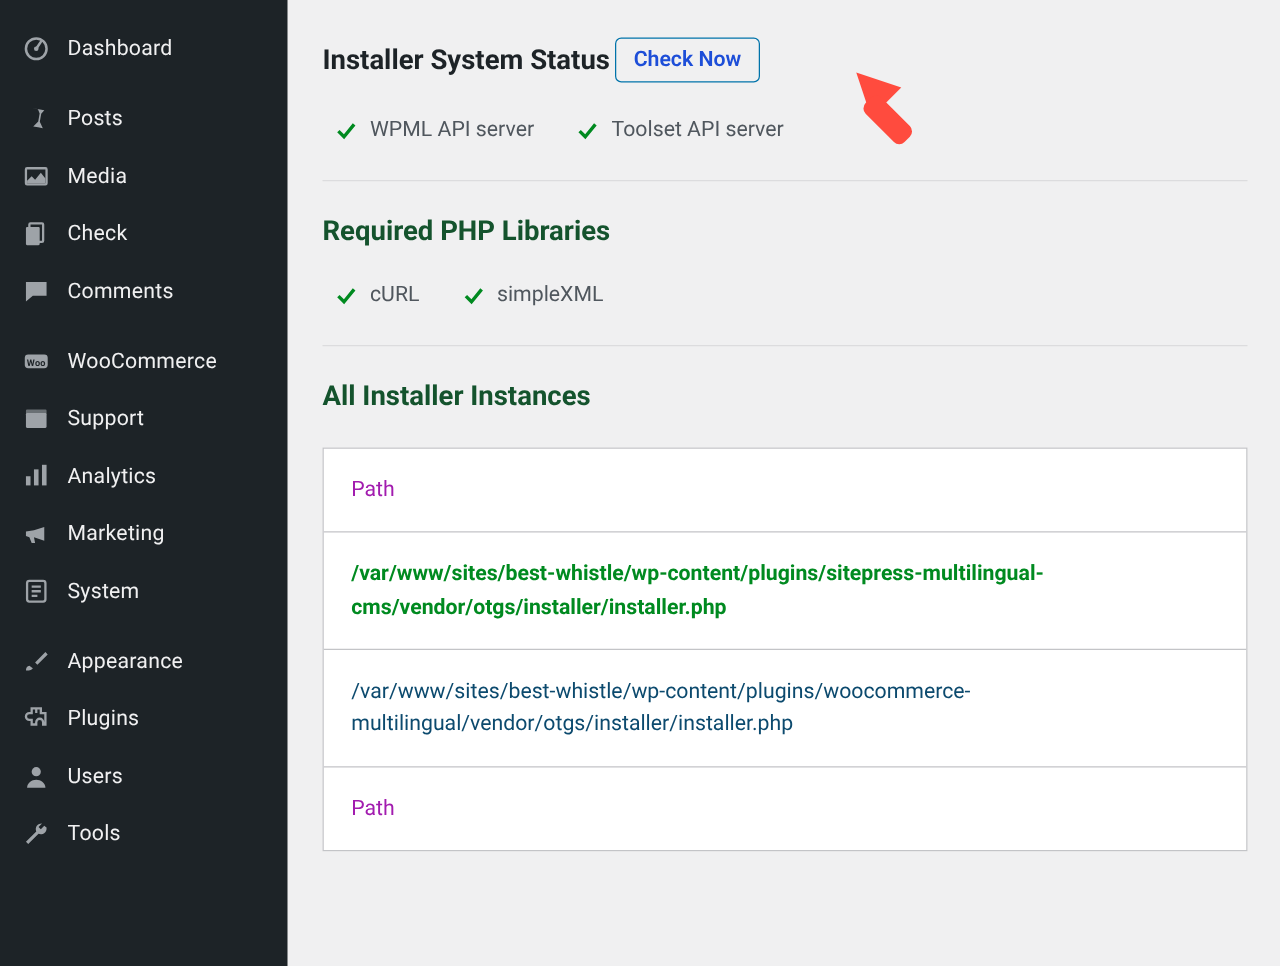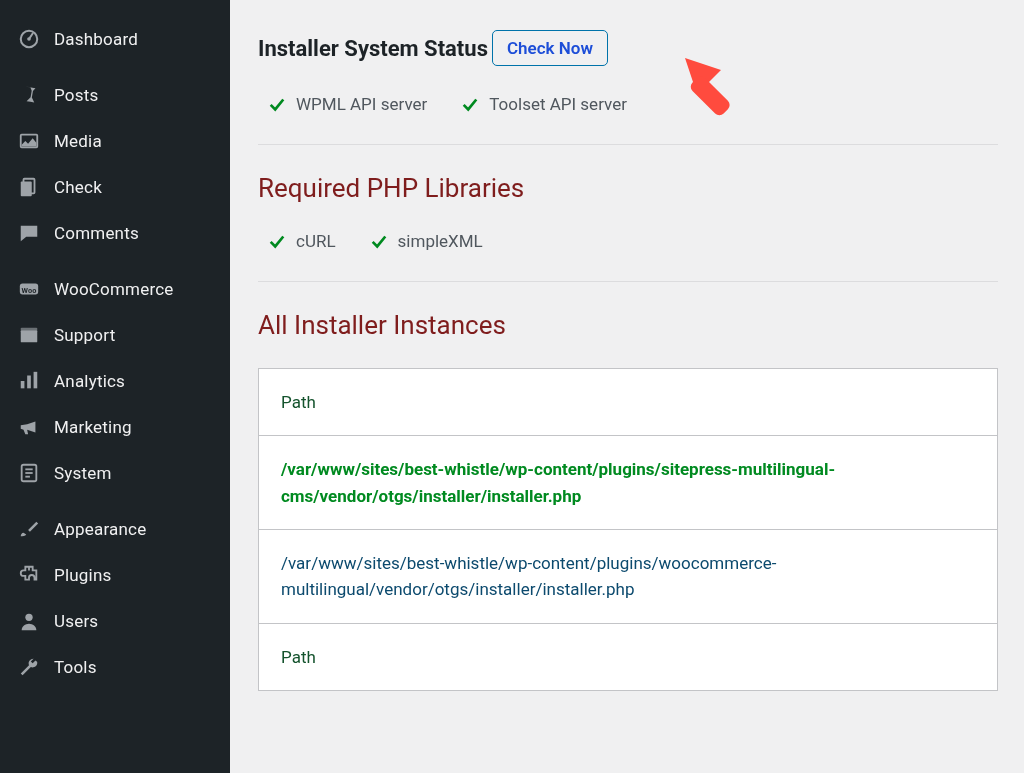--- a/index.html
+++ b/index.html
@@ -115,42 +115,42 @@
   }
   .check svg { width: 18px; height: 18px; stroke: currentColor; stroke-width: 3; fill: none; }
 
   hr.block-divider {
     border: none;
     border-top: 1px solid #dcdcde;
     margin: 0 0 28px 0;
   }
 
   h2.plain-head {
-    font-size: 26px;
-    font-weight: 400;
-    color: #7f1d1d;
+    font-size: 22px;
+    font-weight: 700;
+    color: #14532d;
     margin-bottom: 22px;
   }
 
   
   .table-wrap {
     border: 1px solid #c3c4c7;
     background: #fff;
     margin-top: 28px;
   }
   .table-wrap .row {
     padding: 20px 22px;
     font-size: 17px;
     border-bottom: 1px solid #c3c4c7;
     line-height: 1.55;
     word-wrap: break-word;
   }
   .table-wrap .row:last-child { border-bottom: none; }
   .row-header {
-    color: #14532d;
+    color: #a21caf;
   }
   .row-strong-green {
     font-weight: 700;
     color: #008a20;
   }
   .row-plain {
     color: #0c4a6e;
     font-weight: 400;
   }
 </style>

